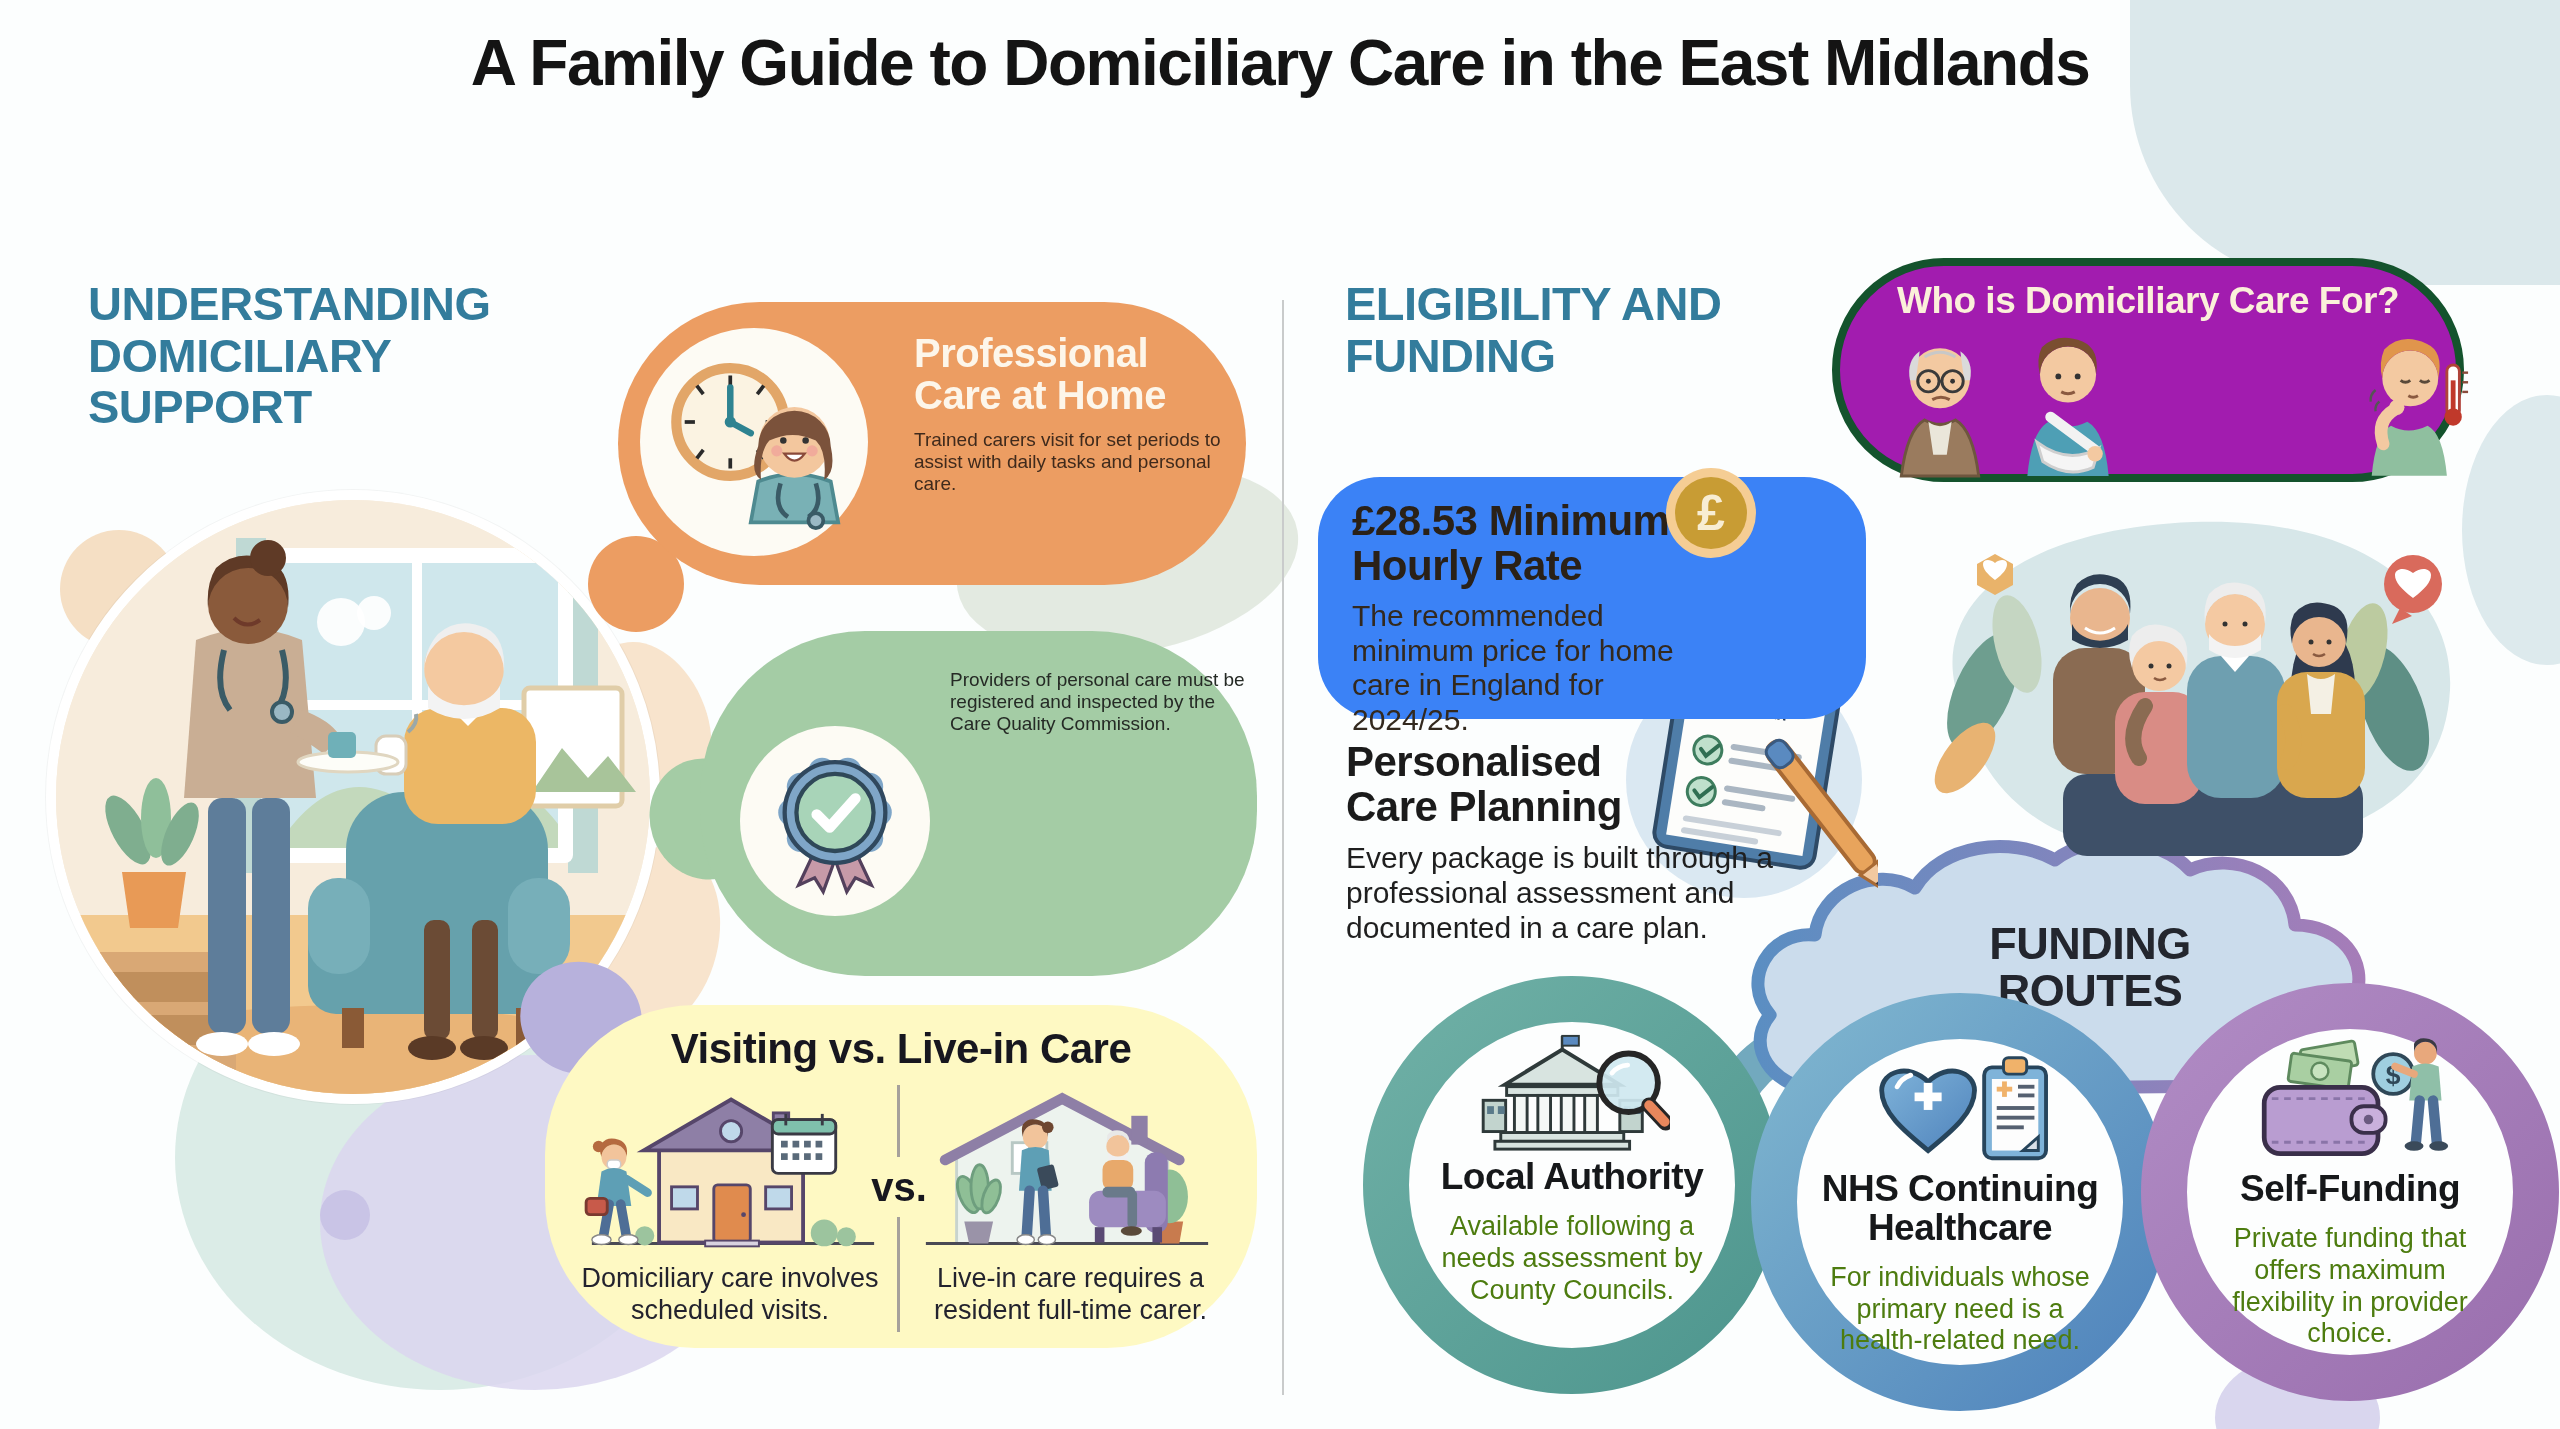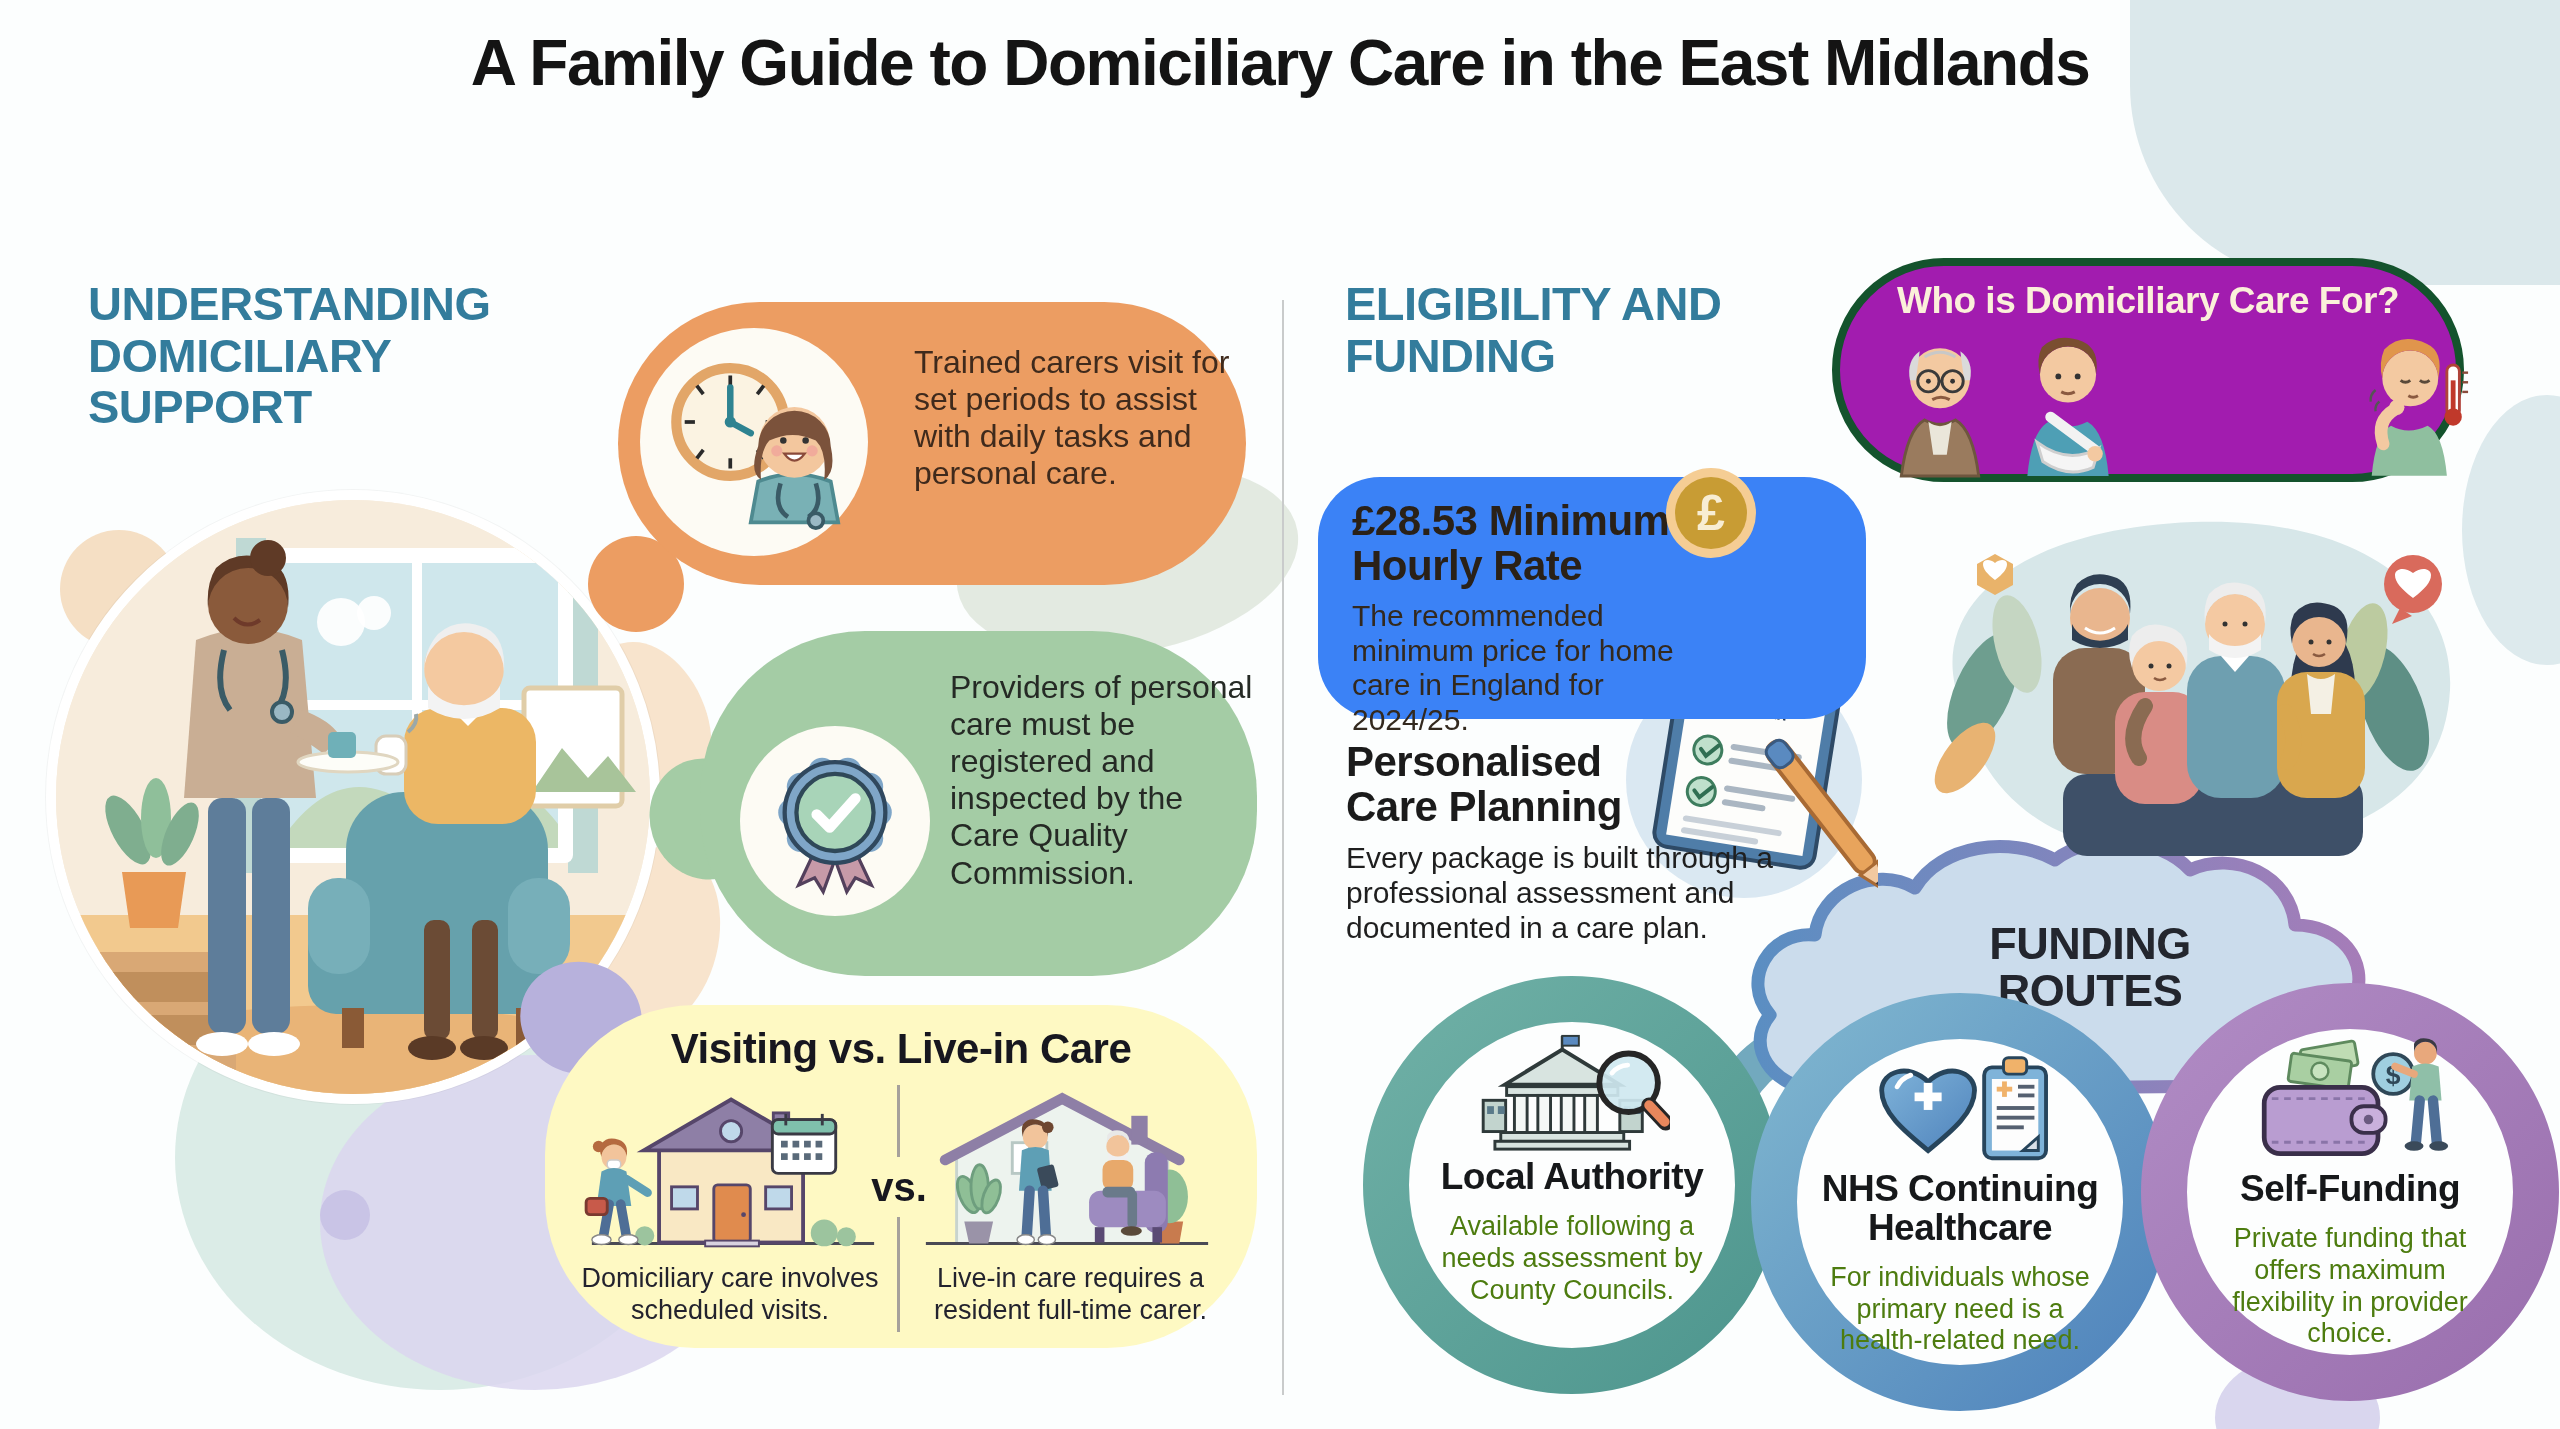--- a/index.html
+++ b/index.html
@@ -15,21 +15,21 @@
   .main-title{
     left:0;right:0;top:26px;text-align:center;
     font-size:64px;font-weight:700;letter-spacing:-1.5px;color:#141414;
   }
   .sec-head{
     font-size:47px;line-height:1.1;font-weight:700;letter-spacing:-0.5px;
     color:#337C9C;text-transform:uppercase;
   }
   .bubble{position:absolute;z-index:3;}
   .bubble-title{font-size:40px;line-height:1.06;font-weight:700;letter-spacing:-0.5px;}
-  .bubble-body{font-size:32px;line-height:1.16;margin-top:12px;}
+  .bubble-body{font-size:19px;line-height:1.16;margin-top:12px;}
   .white-circle{position:absolute;background:#FDFBF4;border-radius:50%;
     display:flex;align-items:center;justify-content:center;}
   .caption{font-size:27px;line-height:1.18;color:#23232e;text-align:center;}
   .ring-content{position:absolute;z-index:3;text-align:center;}
   .ring-title{font-size:37px;font-weight:700;letter-spacing:-0.5px;color:#16181a;line-height:1.05;}
   .ring-body{font-size:27px;line-height:1.18;color:#4d7c0f;margin-top:14px;}
   .divider{position:absolute;left:1282px;top:300px;width:2px;height:1095px;background:#C9CBCB;}
   svg text{font-family:"Liberation Sans","DejaVu Sans",sans-serif;}
 </style>
 </head>
@@ -139,20 +139,21 @@
         <circle cx="139" cy="106" r="3.5" fill="#333"></circle>
           <circle cx="163" cy="106" r="3.5" fill="#333"></circle>
         <circle cx="132" cy="117" r="6" fill="#F0A29A" opacity=".75"></circle>
           <circle cx="170" cy="117" r="6" fill="#F0A29A" opacity=".75"></circle>
         <path d="M140,120 q11,15 22,0 z" fill="#fff" stroke="#8A4A3A" stroke-width="2.5"></path>
         <path d="M136,152 q-8,26 8,36 m30,-36 q8,26 -8,36" stroke="#3A5B66" stroke-width="5" fill="none"></path>
         <circle cx="174" cy="192" r="8" fill="#9AB8C4" stroke="#3A5B66" stroke-width="4"></circle>
       </svg>
     </div>
     <div class="abs" style="left:296px;top:30px;width:315px;">
+      <div class="bubble-title" style="color:#FDF6EA;">Professional Care at Home</div>
       <div class="bubble-body" style="color:#3F2A1C;width:322px;">Trained carers visit for set periods to assist with daily tasks and personal care.</div>
     </div>
   </div>
 
   <div class="blob" style="left:650px;top:758px;width:112px;height:122px;background:#A4CCA5;transform:rotate(-18deg);z-index:3;"></div>
   <div class="bubble" style="left:700px;top:631px;width:557px;height:345px;background:#A4CCA5;border-radius:165px;">
     <div class="white-circle" style="left:40px;top:95px;width:190px;height:190px;">
       <svg width="150" height="150" viewBox="0 0 140 140">
         <g fill="#7FA6C8">
           <circle cx="110" cy="62" r="13"></circle>

